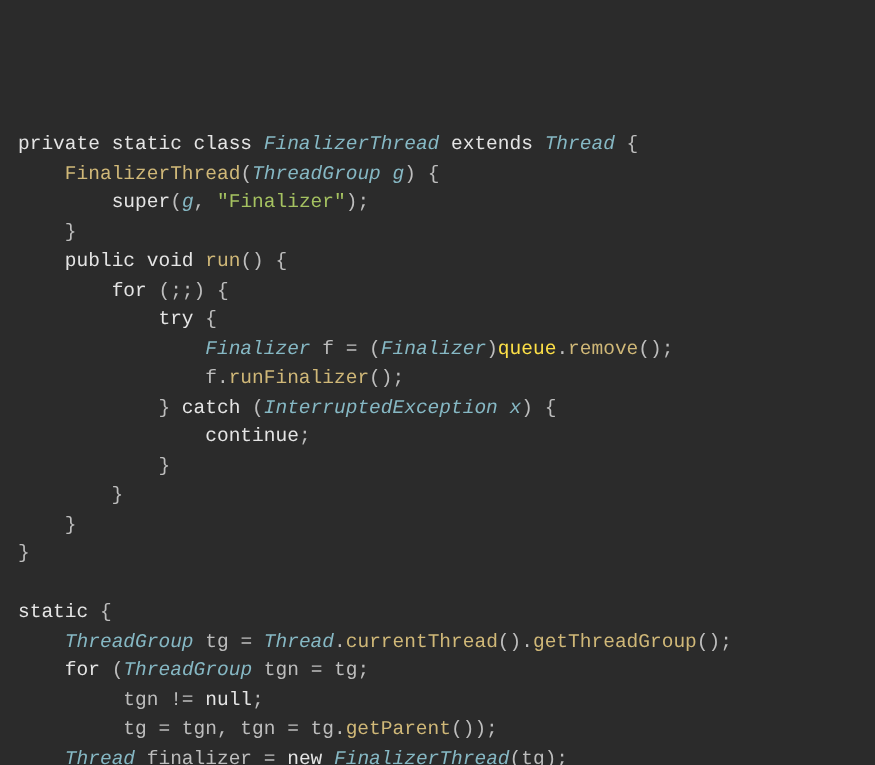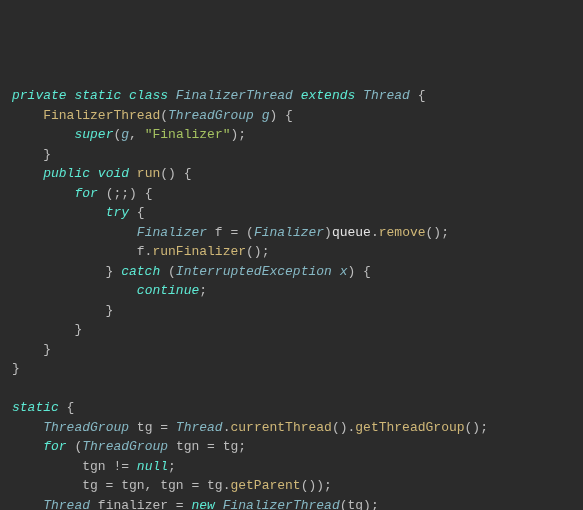--- a/index.html
+++ b/index.html
@@ -8,28 +8,28 @@
     font-family: 'Consolas', 'Monaco', 'Courier New', monospace;
     font-size: 13px;
     line-height: 1.5;
     padding: 8px 12px;
     width: 583px;
     height: 510px;
     color: #bdbdbd;
     white-space: pre;
     overflow: hidden;
   }
-  .kw { color: #5eead4; font-style: italic; }
+  .kw { color: #e5e5e5; }
   .type { color: #86b8c4; font-style: italic; }
   .str { color: #a5c261; }
   .meth { color: #d0b878; }
   .id { color: #bdbdbd; }
   .punc { color: #bdbdbd; }
   .param { color: #86b8c4; font-style: italic; }
-  .field { color: #e5e5e5; }
+  .field { color: #fde047; }
   .line { display: block; }
 </style>
 </head>
 <body>
 
 
 
 <div id="code-container"><span class="line"><span class="kw">private </span><span class="kw">static </span><span class="kw">class </span><span class="type">FinalizerThread </span><span class="kw">extends </span><span class="type">Thread </span><span class="punc">{</span></span><span class="line"><span class="punc">    </span><span class="meth">FinalizerThread</span><span class="punc">(</span><span class="type">ThreadGroup </span><span class="param">g</span><span class="punc">) {</span></span><span class="line"><span class="punc">        </span><span class="kw">super</span><span class="punc">(</span><span class="param">g</span><span class="punc">, </span><span class="str">"Finalizer"</span><span class="punc">);</span></span><span class="line"><span class="punc">    }</span></span><span class="line"><span class="punc">    </span><span class="kw">public </span><span class="kw">void </span><span class="meth">run</span><span class="punc">() {</span></span><span class="line"><span class="punc">        </span><span class="kw">for </span><span class="punc">(;;) {</span></span><span class="line"><span class="punc">            </span><span class="kw">try </span><span class="punc">{</span></span><span class="line"><span class="punc">                </span><span class="type">Finalizer </span><span class="id">f </span><span class="punc">= </span><span class="punc">(</span><span class="type">Finalizer</span><span class="punc">)</span><span class="field">queue</span><span class="punc">.</span><span class="meth">remove</span><span class="punc">();</span></span><span class="line"><span class="punc">                f.</span><span class="meth">runFinalizer</span><span class="punc">();</span></span><span class="line"><span class="punc">            } </span><span class="kw">catch </span><span class="punc">(</span><span class="type">InterruptedException </span><span class="param">x</span><span class="punc">) {</span></span><span class="line"><span class="punc">                </span><span class="kw">continue</span><span class="punc">;</span></span><span class="line"><span class="punc">            }</span></span><span class="line"><span class="punc">        }</span></span><span class="line"><span class="punc">    }</span></span><span class="line"><span class="punc">}</span></span><span class="line"><span class="punc"> </span></span><span class="line"><span class="kw">static </span><span class="punc">{</span></span><span class="line"><span class="punc">    </span><span class="type">ThreadGroup </span><span class="id">tg </span><span class="punc">= </span><span class="type">Thread</span><span class="punc">.</span><span class="meth">currentThread</span><span class="punc">().</span><span class="meth">getThreadGroup</span><span class="punc">();</span></span><span class="line"><span class="punc">    </span><span class="kw">for </span><span class="punc">(</span><span class="type">ThreadGroup </span><span class="id">tgn </span><span class="punc">= tg;</span></span><span class="line"><span class="punc">         tgn </span><span class="punc">!= </span><span class="kw">null</span><span class="punc">;</span></span><span class="line"><span class="punc">         tg = tgn, tgn = tg.</span><span class="meth">getParent</span><span class="punc">());</span></span><span class="line"><span class="punc">    </span><span class="type">Thread </span><span class="id">finalizer </span><span class="punc">= </span><span class="kw">new </span><span class="type">FinalizerThread</span><span class="punc">(tg);</span></span></div>
 
 

